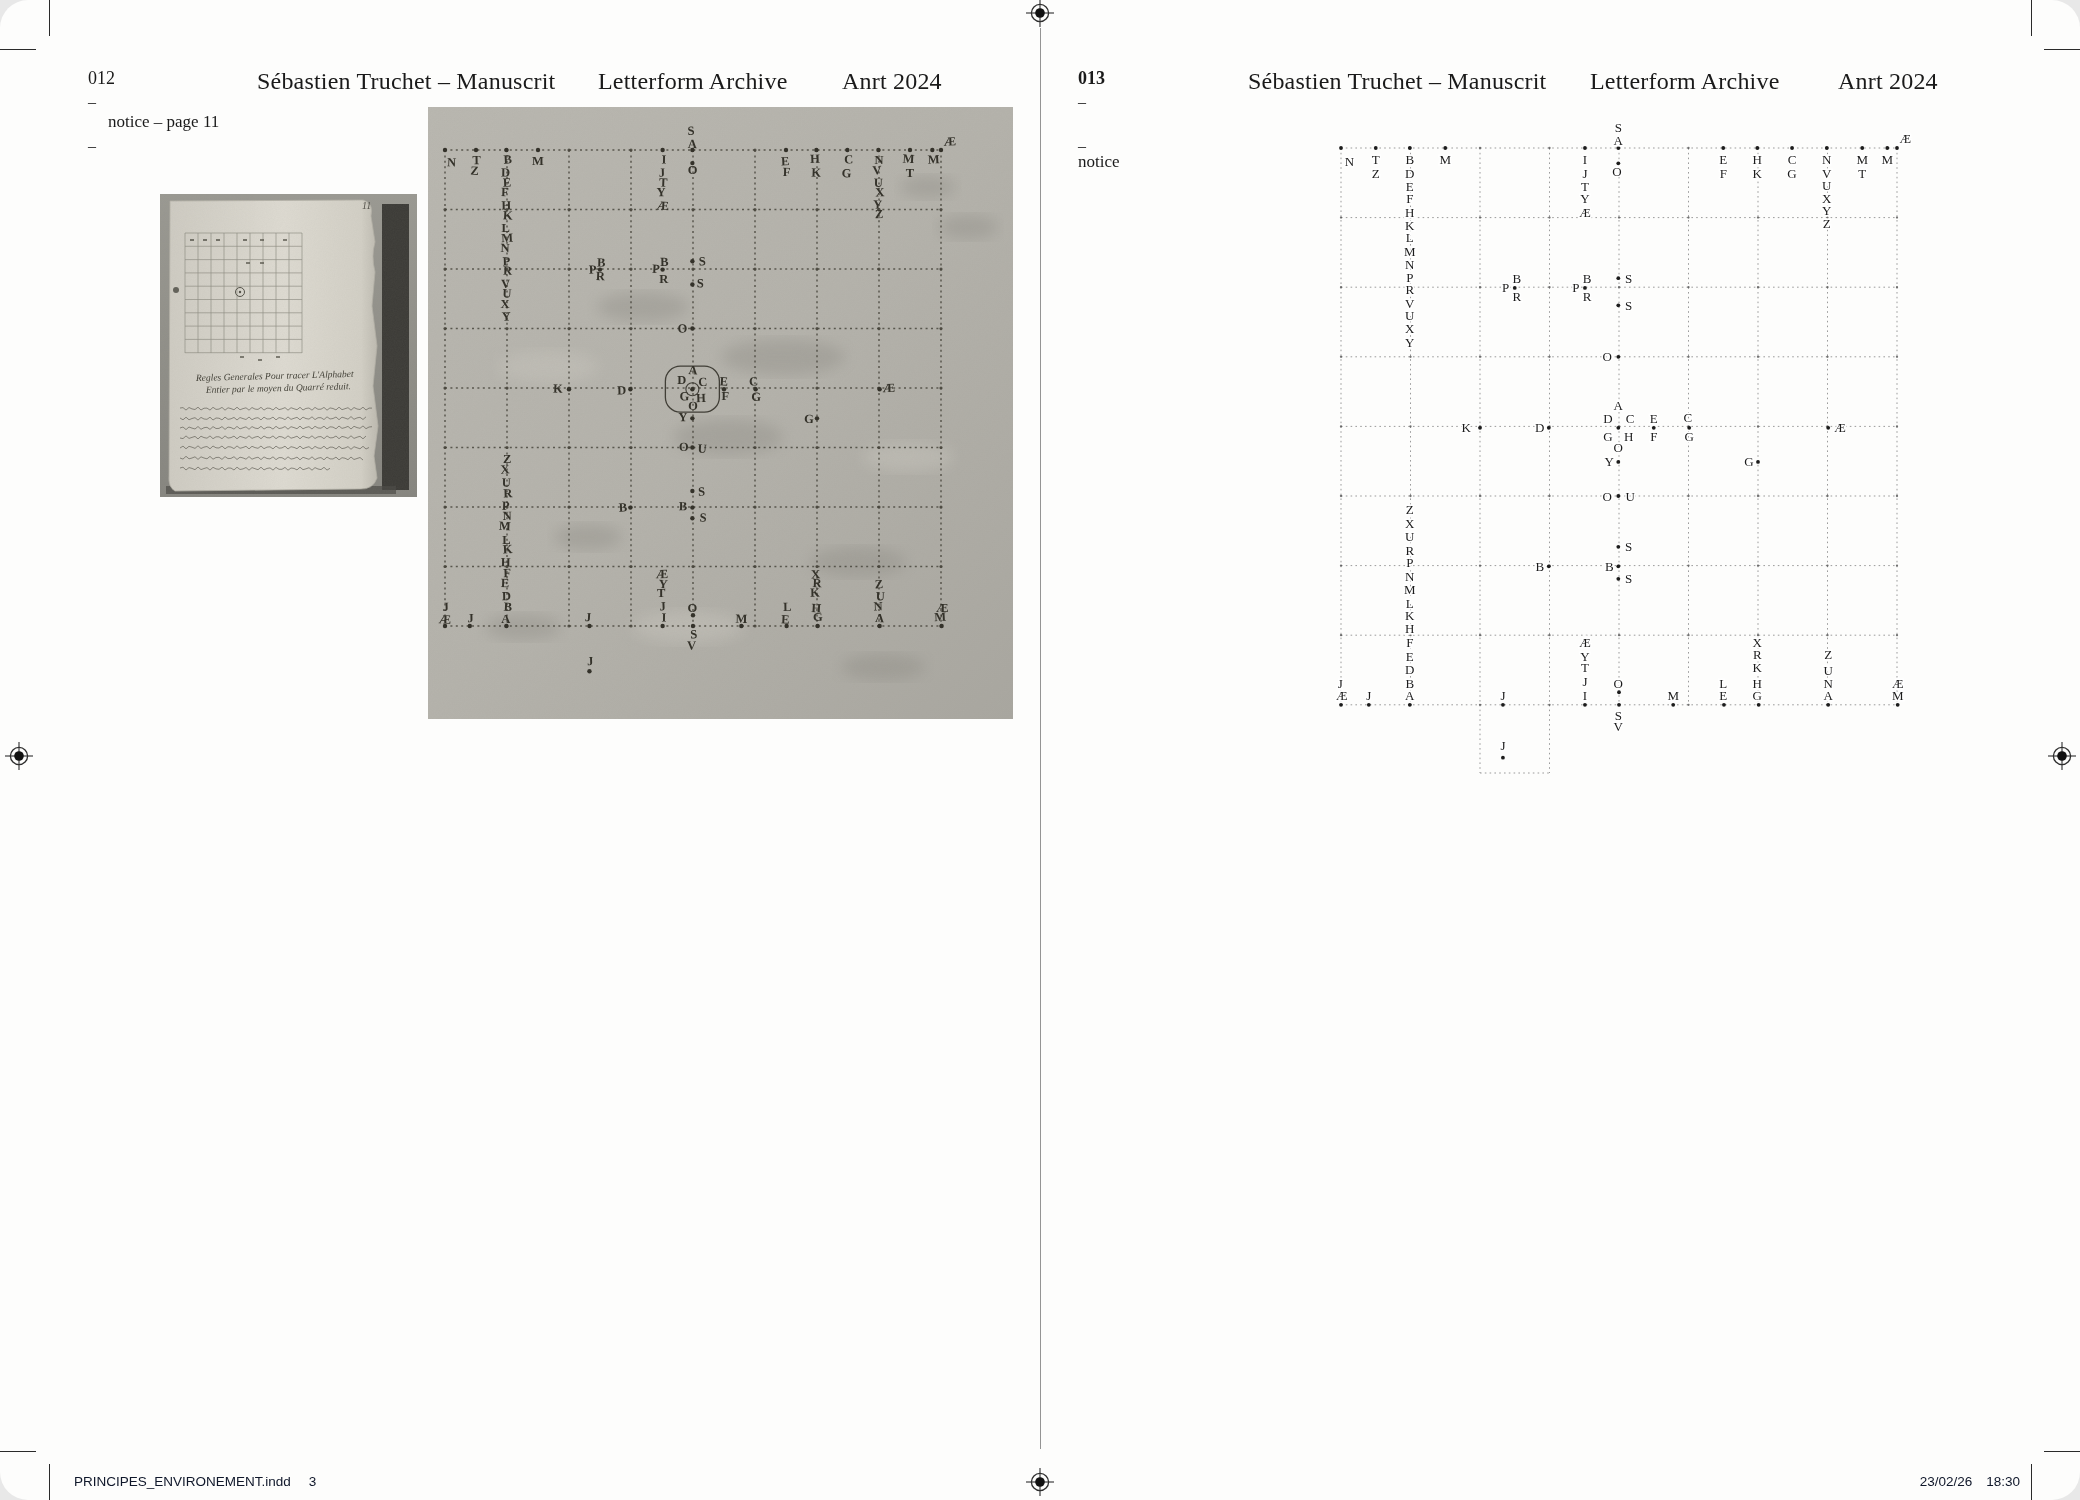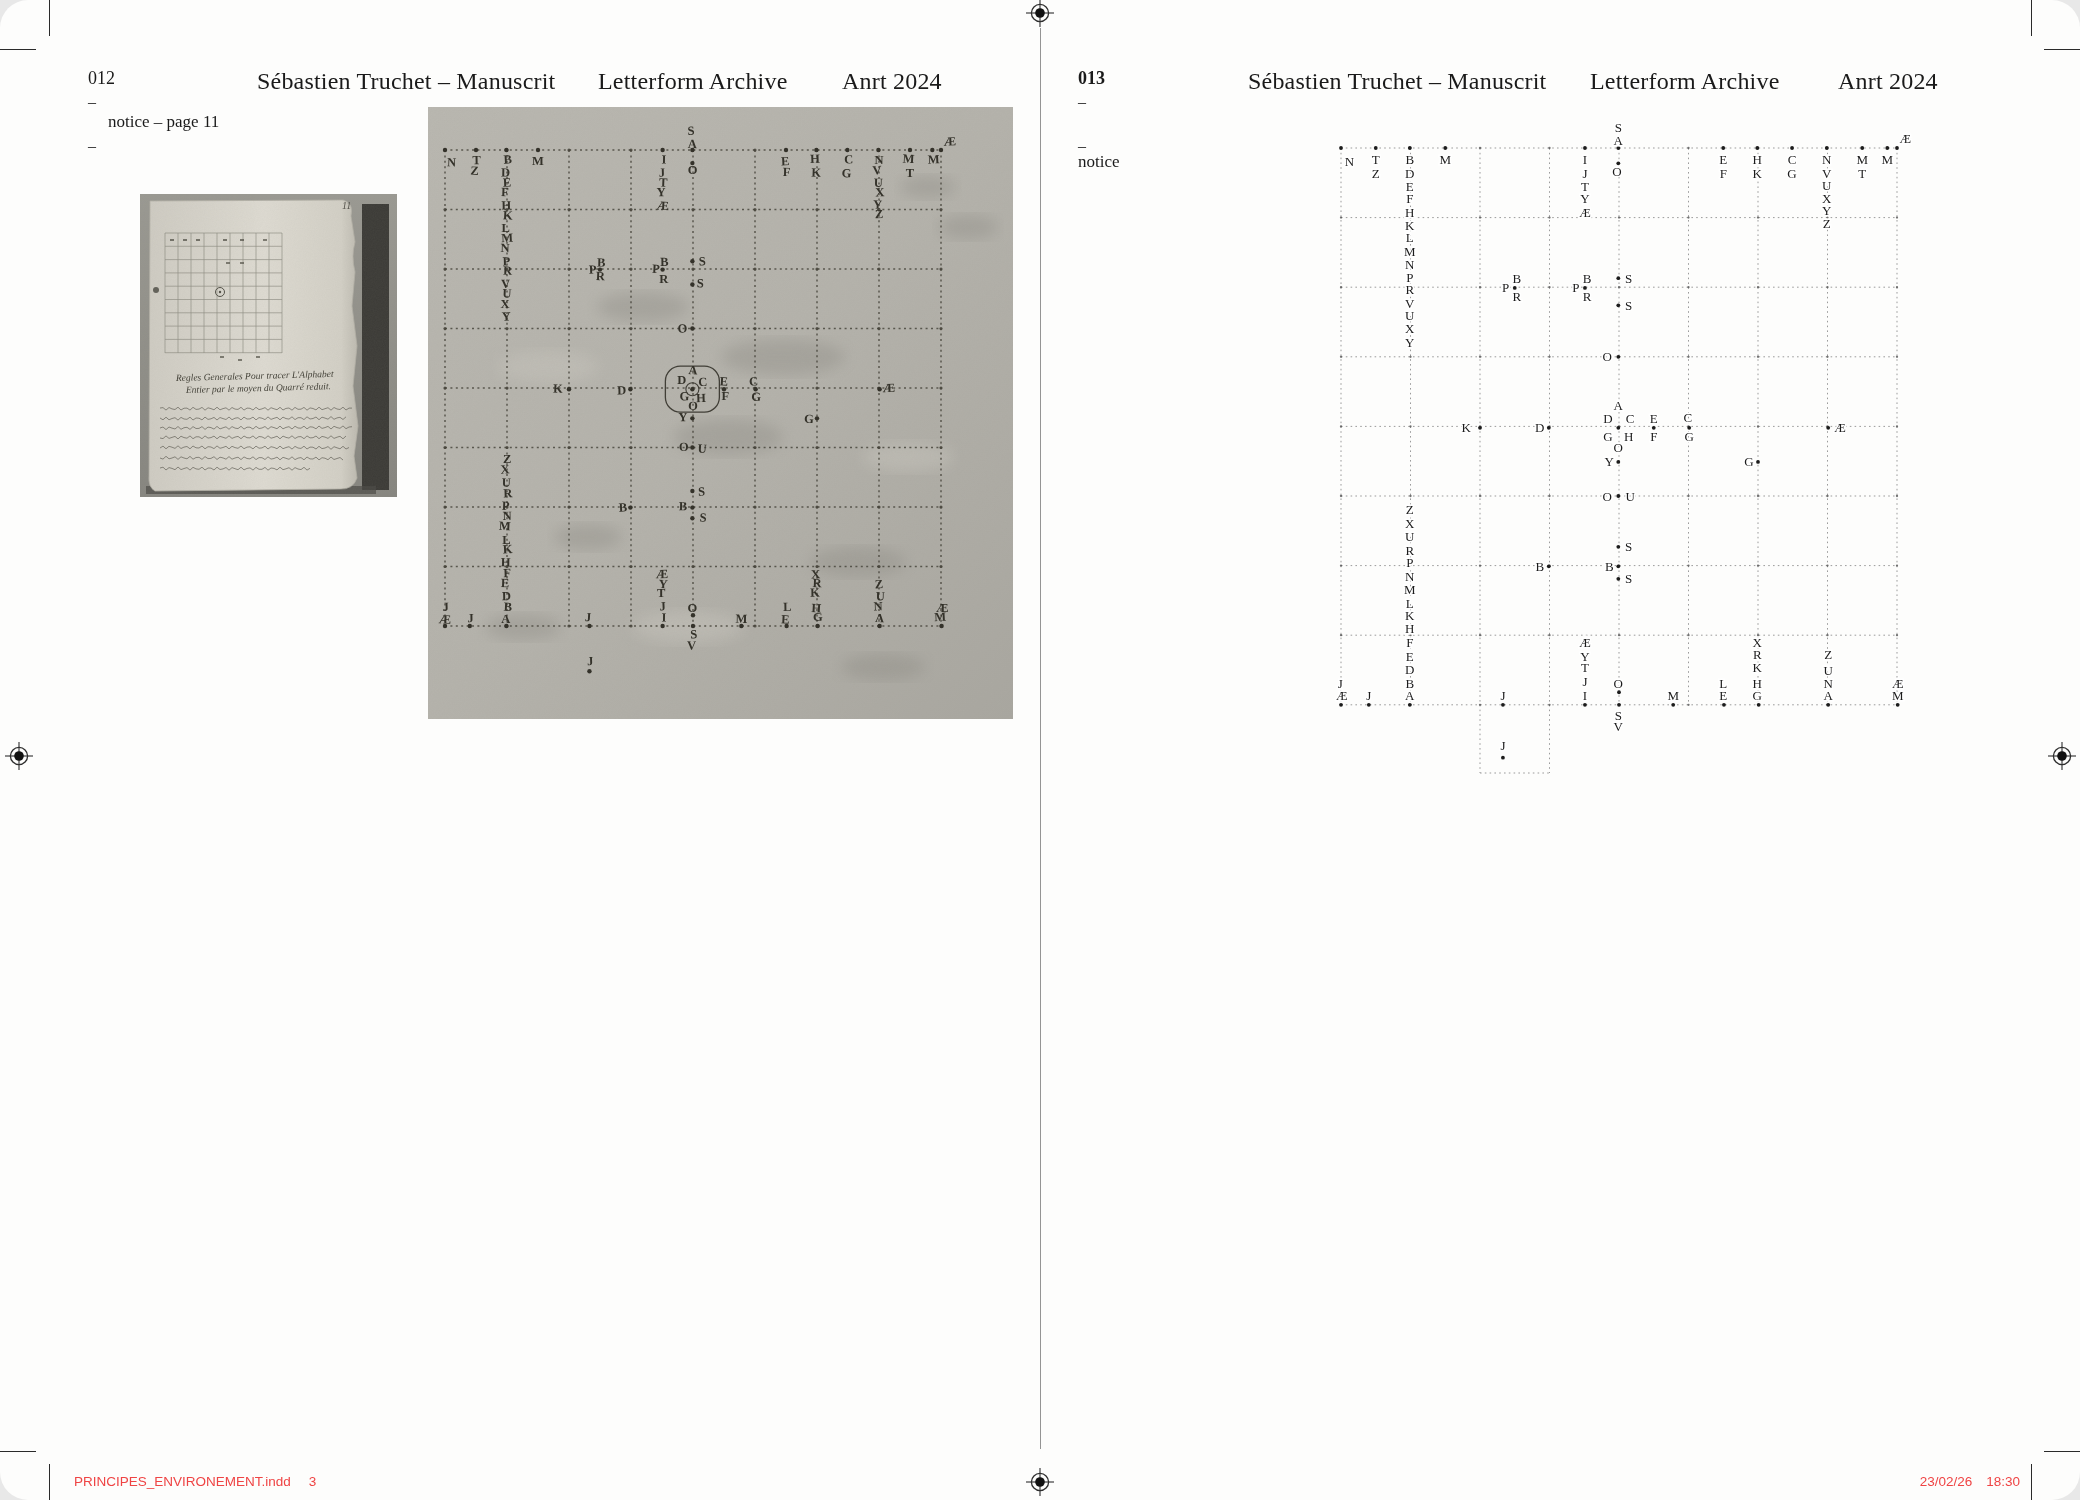--- a/index.html
+++ b/index.html
@@ -6,21 +6,21 @@
   #stage{position:relative;width:2080px;height:1500px;background:#fdfdfc;overflow:hidden;
          font-family:"Liberation Serif", serif;color:#1a1a1a;border-radius:28px;}
   .abs{position:absolute;}
   .serif{font-family:"Liberation Serif", serif;}
   .sans{font-family:"Liberation Sans", sans-serif;}
   .runhead{font-size:24px;letter-spacing:.2px;white-space:nowrap;}
   .pagenum{font-size:18px;}
   .dashline{font-size:16px;line-height:1;}
   .noticeline{font-size:17px;}
   .cropmark{background:#2a2a2a;}
-  .footer-text{font-size:13.5px;color:#ef4444;white-space:nowrap;}
+  .footer-text{font-size:13.5px;color:#0f172a;white-space:nowrap;}
   .divider{background:#949494;}
   svg text{user-select:none;}
 </style>
 </head>
 <body>
 
 <div id="stage">
 
   <div class="abs cropmark" style="left:48.5px;top:0;width:1px;height:36px;"></div>
   <div class="abs cropmark" style="left:0;top:48.5px;width:36px;height:1px;"></div>
@@ -69,21 +69,21 @@
   <div class="abs serif runhead" style="left:842px;top:68px;">Anrt 2024</div>
 
   <div class="abs serif pagenum" style="left:1078px;top:68px;font-weight:bold;">013</div>
   <div class="abs serif dashline" style="left:1078px;top:94px;">–</div>
   <div class="abs serif noticeline" style="left:1078px;top:112px;margin-top:40px;">notice</div>
   <div class="abs serif dashline" style="left:1078px;top:138px;">–</div>
   <div class="abs serif runhead" style="left:1248px;top:68px;">Sébastien Truchet – Manuscrit</div>
   <div class="abs serif runhead" style="left:1590px;top:68px;">Letterform Archive</div>
   <div class="abs serif runhead" style="left:1838px;top:68px;">Anrt 2024</div>
 
-  <div class="abs" style="left:140px;top:194px;width:257px;height:301px;">
+  <div class="abs" style="left:160px;top:194px;width:257px;height:301px;">
     <svg id="svg-photo" width="257" height="303" viewBox="0 0 257 303">
         <defs>
           <linearGradient id="photoBg" x1="0" y1="0" x2="0" y2="1">
             <stop offset="0" stop-color="#9a9992"></stop>
             <stop offset="1" stop-color="#86857f"></stop>
           </linearGradient>
           <linearGradient id="pageG" x1="0" y1="0" x2="1" y2="0">
             <stop offset="0" stop-color="#cfccc3"></stop>
             <stop offset="0.55" stop-color="#dedbd2"></stop>
             <stop offset="0.92" stop-color="#d3d0c6"></stop>

